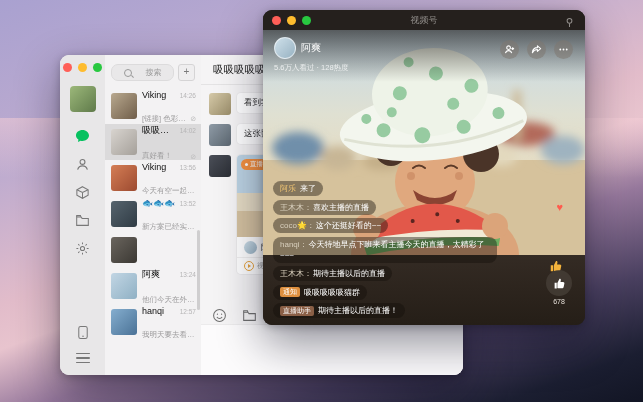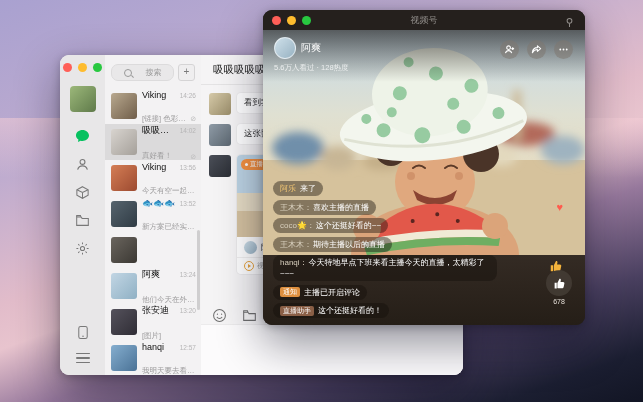--- a/index.html
+++ b/index.html
@@ -258,32 +258,20 @@
             <div class="crow1">
               <span class="cname">阿爽</span>
               <span class="ctime">13:24</span>
             </div>
         <div class="crow2">
               <span class="cprev">他们今天在外面，明天就…</span>
             </div>
           </div>
       </div>
 
-      <div class="chatrow">
-        <div class="cavatar" style="background: linear-gradient(135deg, rgb(85, 82, 92), rgb(47, 45, 53));"></div>
-        <div class="cmain">
-            <div class="crow1">
-              <span class="cname">张安迪</span>
-              <span class="ctime">13:20</span>
-            </div>
-        <div class="crow2">
-              <span class="cprev">[图片]</span>
-            </div>
-          </div>
-      </div>
 
       <div class="chatrow">
         <div class="cavatar" style="background: linear-gradient(135deg, rgb(133, 174, 207), rgb(74, 114, 150));"></div>
         <div class="cmain">
             <div class="crow1">
               <span class="cname">hanqi</span>
               <span class="ctime">12:57</span>
             </div>
         <div class="crow2">
               <span class="cprev">我明天要去看车展</span>
@@ -471,24 +459,24 @@
             <circle cx="9.5" cy="6" r="1"></circle>
           </svg>
       </span>
     </div>
 
     
     <div class="lv-comments">
       <div class="cmt"><span class="cuser join">阿乐</span><span>来了</span></div>
       <div class="cmt"><span class="cuser colon">王木木</span><span>喜欢主播的直播</span></div>
       <div class="cmt"><span class="cuser colon">coco🌟</span><span>这个还挺好看的~~</span></div>
+      <div class="cmt"><span class="cuser colon">hanqi</span><span>今天特地早点下班来看主播今天的直播，太精彩了~~~</span></div>
       <div class="cmt"><span class="cuser colon">王木木</span><span>期待主播以后的直播</span></div>
-      <div class="cmt"><span class="cuser colon">hanqi</span><span>今天特地早点下班来看主播今天的直播，太精彩了~~~</span></div>
-      <div class="cmt"><span class="cbadge notice">通知</span><span>主播已开启评论</span></div>
-      <div class="cmt"><span class="cbadge assist">直播助手</span><span>这个还挺好看的！</span></div>
+      <div class="cmt"><span class="cbadge notice">通知</span><span>吸吸吸吸吸猫群</span></div>
+      <div class="cmt"><span class="cbadge assist">直播助手</span><span>期待主播以后的直播！</span></div>
     </div>
 
     
     <span class="react r-heart">♥</span>
     <span class="react face f1"></span>
     <span class="react face f2"></span>
     <span class="react r-thumb">
       <svg width="14" height="14" viewBox="0 0 16 16">
           <path fill="#f5b43c" d="M2 7h2.6v7H2z"></path>
           <path fill="#f5b43c" d="M5.4 13.5V7.3L8 2.3c.9-.2 1.7.5 1.7 1.4l-.5 2.6h3.3c1 0 1.7.9 1.5 1.8l-.9 4.2c-.2.9-1 1.5-1.9 1.5H6.6c-.5 0-.9-.1-1.2-.3z"></path>

